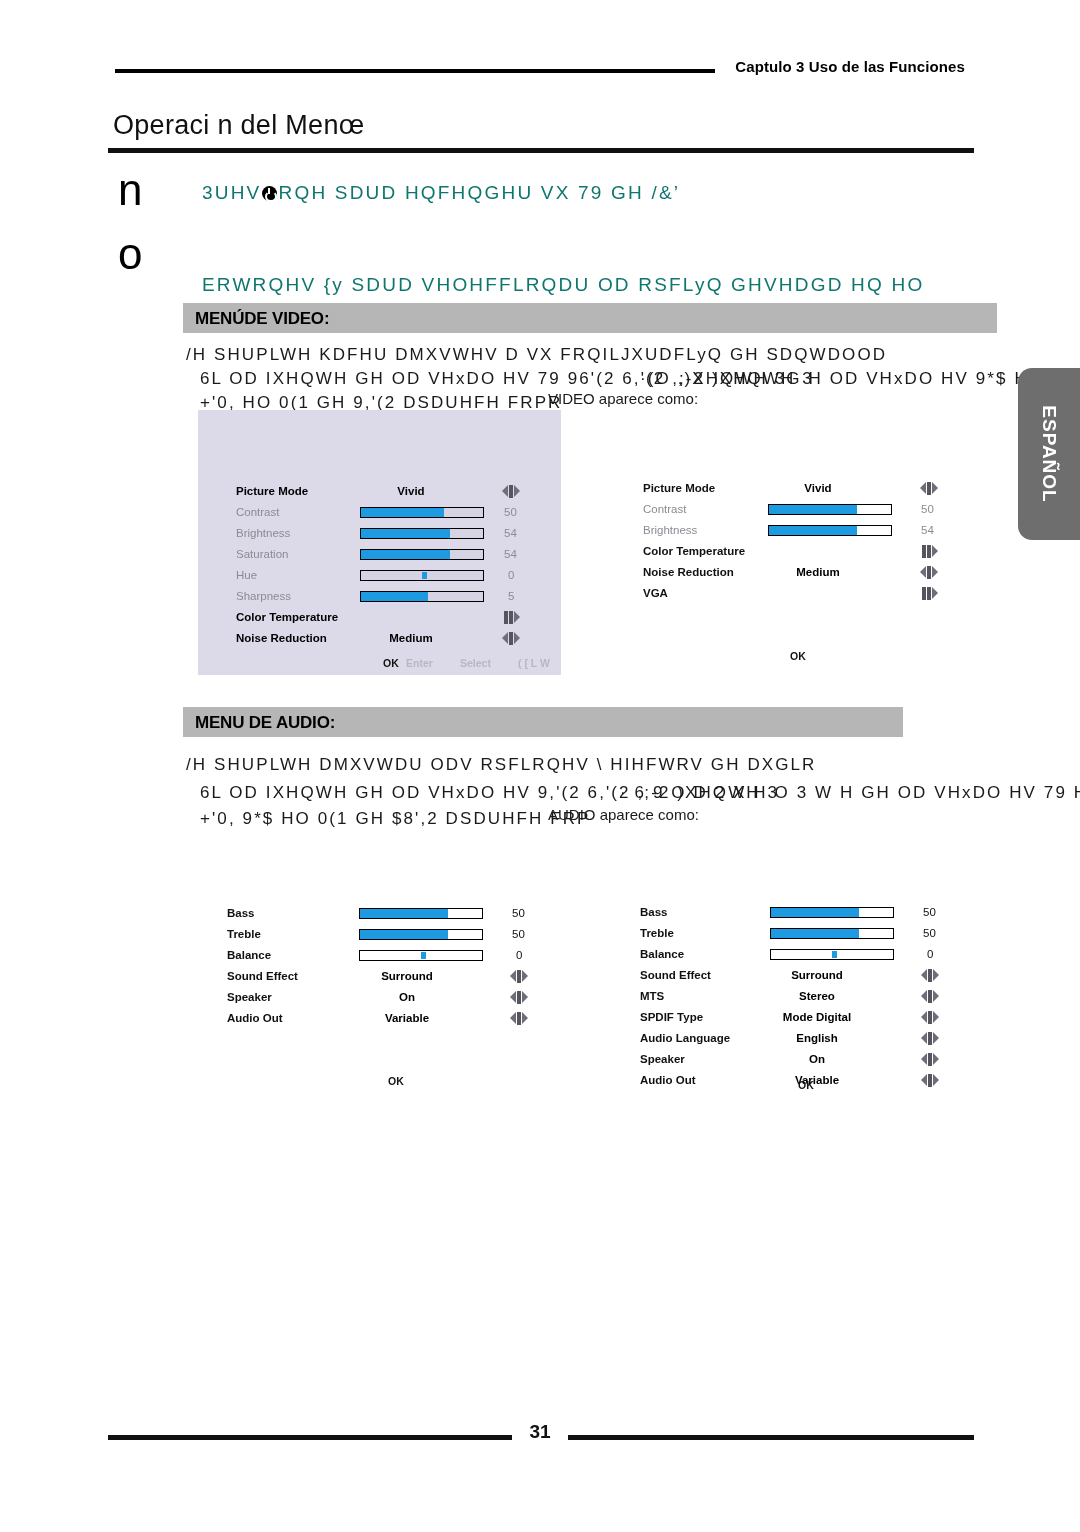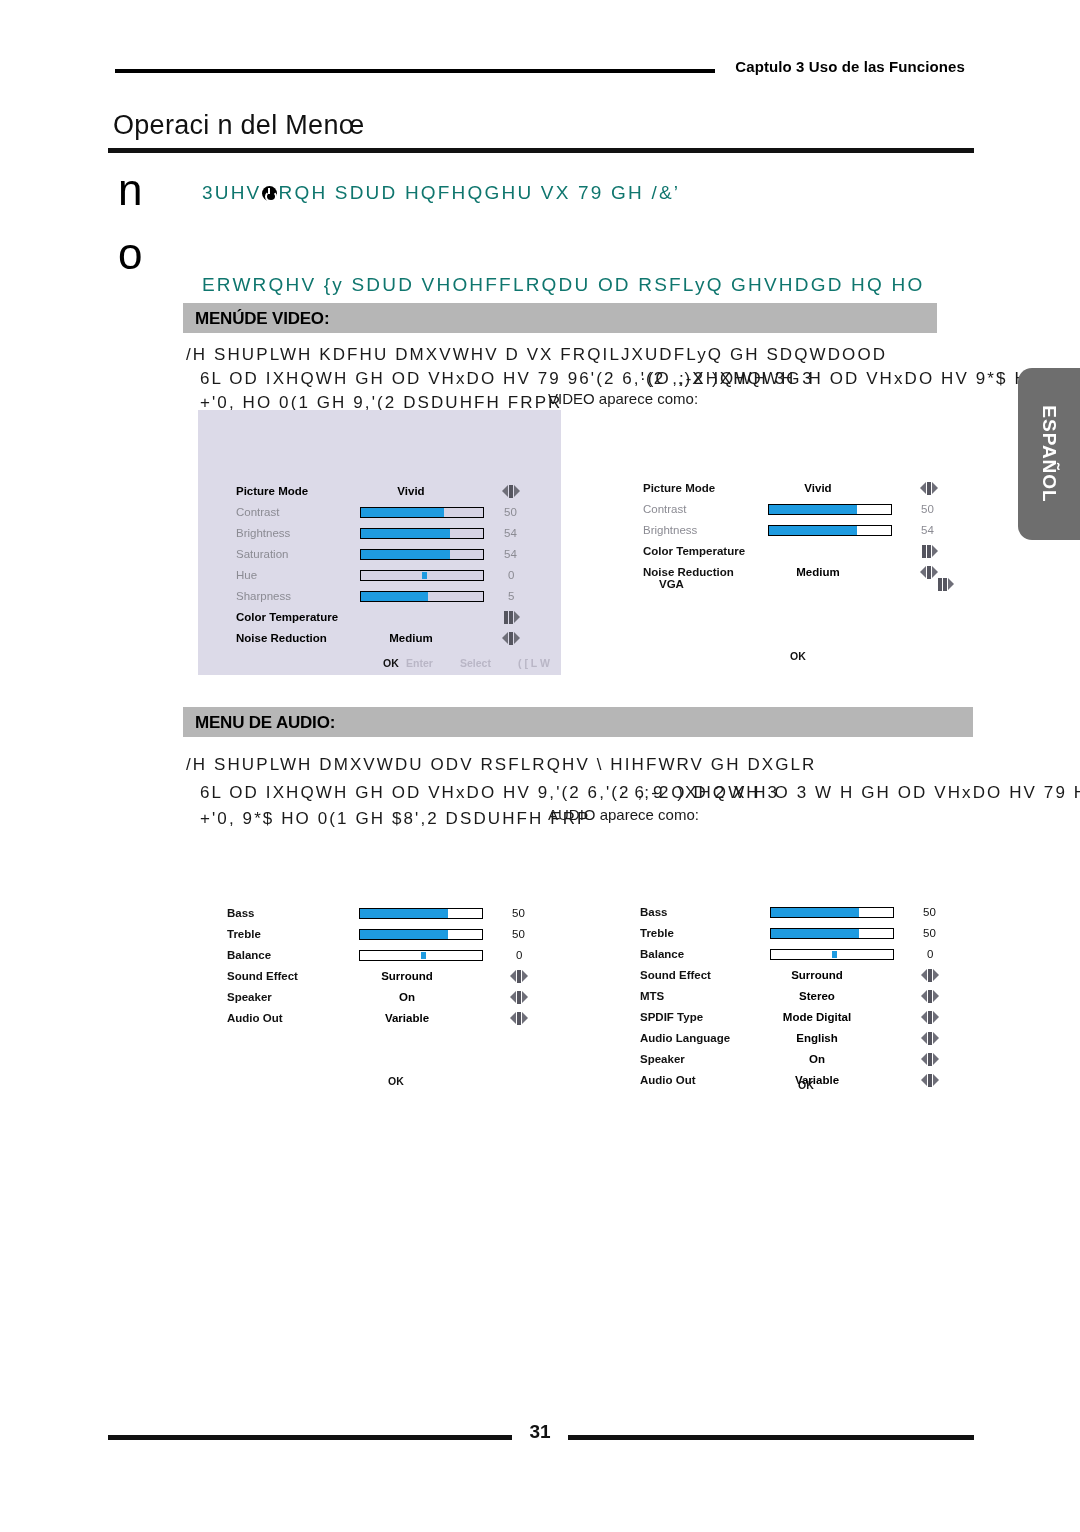--- a/index.html
+++ b/index.html
@@ -104,21 +104,21 @@
 <div class="bullet-row" style="left:118px;top:168px;width:900px;height:60px;">
   <div class="bullet-glyph">n</div>
   <div class="bullet-body"><span>3UHV</span><span class="pwr"></span><span>RQH   SDUD HQFHQGHU VX 79 GH /&amp;’</span></div>
 </div>
 
 <div class="bullet-row" style="left:118px;top:232px;width:970px;height:70px;">
   <div class="bullet-glyph">o</div>
   <div class="bullet-body" style="top:38px;">ERWRQHV {y SDUD VHOHFFLRQDU OD RSFLyQ GHVHDGD HQ HO</div>
 </div>
 
-<div class="sec-bar" style="left:183px;top:303px;width:754px;">
+<div class="sec-bar" style="left:183px;top:303px;width:814px;">
   <span>MENÚDE VIDEO:</span>
 </div>
 
 <div class="para" style="left:186px;top:342px;">/H SHUPLWH KDFHU DMXVWHV D VX FRQILJXUDFLyQ GH SDQWDOOD</div>
 <div class="para ind" style="left:200px;top:366px;">6L OD IXHQWH GH OD VHxDO HV 79 96'(2 6,'(2 ,;-2 )XHQWH 3</div>
 <div class="para ind" style="left:640px;top:366px;">·(O ,)XHQWH 3G H OD VHxDO HV 9*$   HO</div>
 <div class="para ind" style="left:200px;top:390px;">+'0,   HO 0(1 GH 9,'(2 DSDUHFH FRPR</div>
 <div class="overlay-es" style="left:548px;top:390px;">VIDEO aparece como:</div>
 
 <div class="side-tab">
@@ -242,33 +242,33 @@
   <div class="osd-row" style="left:33px;top:156px;width:320px;">
     <div class="osd-label d">Noise Reduction</div>
     <div class="osd-val" style="left:120px;top:0;width:110px;">Medium</div>
     <div class="arrows" style="left:277px;top:0;">
       <i class="ar-l"></i>
         <i class="ar-m"></i>
         <i class="ar-r"></i>
     </div>
   </div>
 
-  <div class="osd-row" style="left:33px;top:168px;width:320px;margin-left:16px;">
+  <div class="osd-row" style="left:33px;top:177px;width:320px;">
     <div class="osd-label d">VGA</div>
     <div class="arrows" style="left:277px;top:0;">
       <i class="ar-m2"></i>
         <i class="ar-m3"></i>
         <i class="ar-r"></i>
     </div>
   </div>
 
   <div class="osd-hint b" style="left:180px;top:240px;">OK</div>
 </div>
 
-<div class="sec-bar" style="left:183px;top:707px;width:790px;">
+<div class="sec-bar" style="left:183px;top:707px;width:720px;">
   <span>MENU DE AUDIO:</span>
 </div>
 
 <div class="para" style="left:186px;top:752px;">/H SHUPLWH DMXVWDU ODV RSFLRQHV \ HIHFWRV GH DXGLR</div>
 <div class="para ind" style="left:200px;top:780px;">6L OD IXHQWH GH OD VHxDO HV 9,'(2 6,'(2 ,;-2 )XHQWH 3</div>
 <div class="para ind" style="left:620px;top:780px;">· 6 9 O D 2 X H O 3 W H GH OD VHxDO HV 79  HO</div>
 <div class="para ind" style="left:200px;top:806px;">+'0, 9*$  HO 0(1  GH $8',2 DSDUHFH FRP</div>
 <div class="overlay-es" style="left:548px;top:806px;">AUDIO aparece como:</div>
 
 <div class="osd" style="left:205px;top:893px;width:360px;height:205px;">

